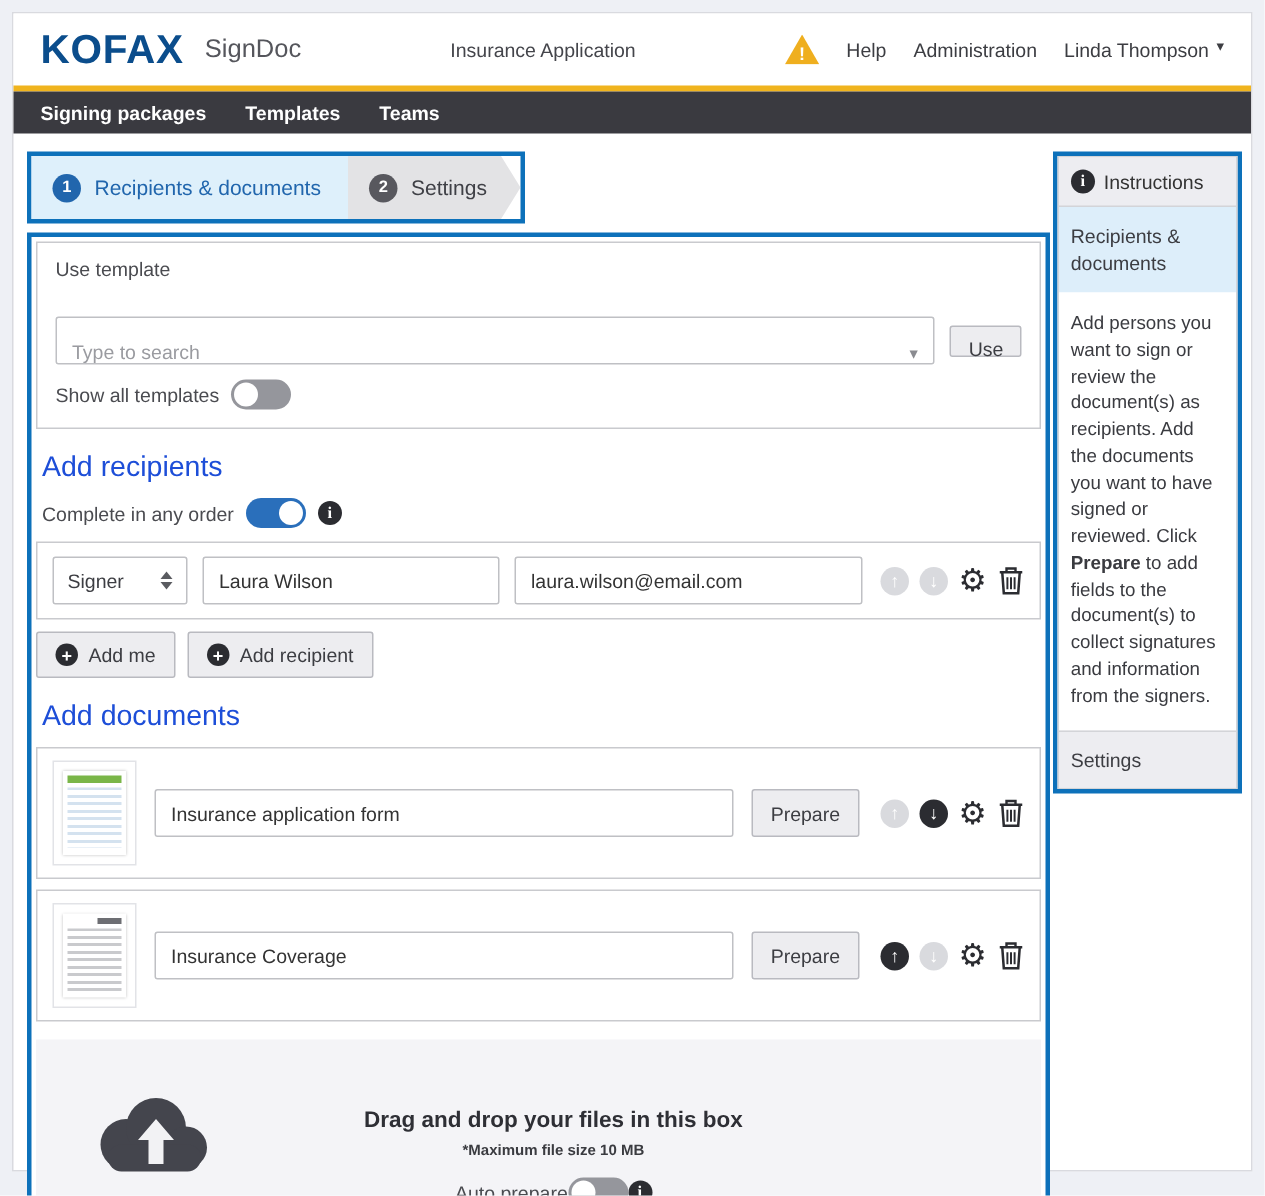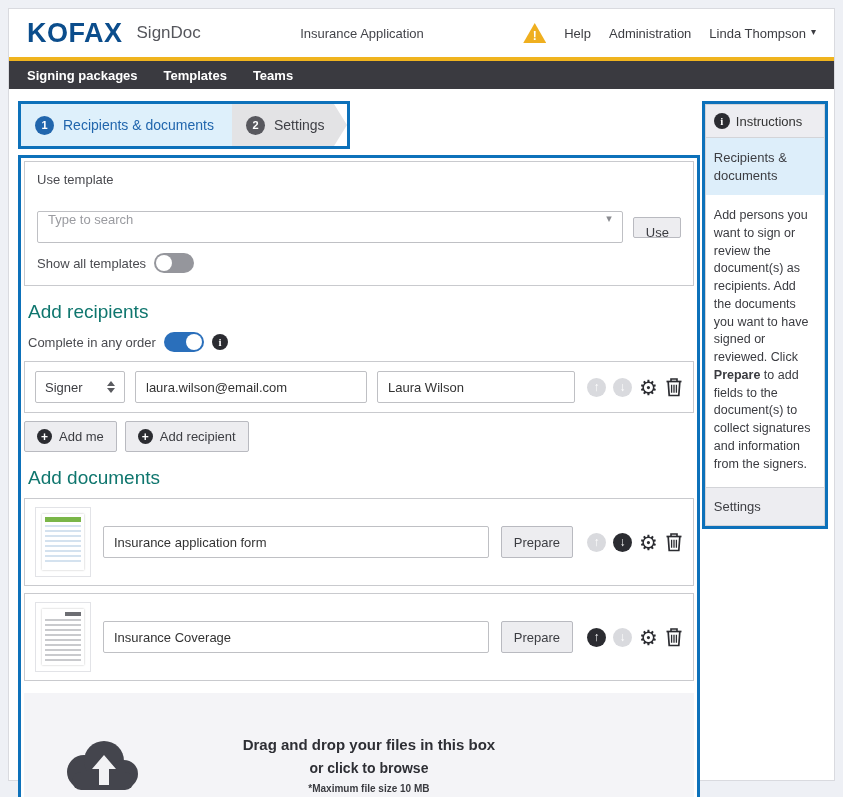--- a/index.html
+++ b/index.html
@@ -96,21 +96,21 @@
   .step-1 .step-num { background: #2166ad; }
   .step-2 .step-num { background: #58585e; }
   
   .form-box { background: #fff; padding: 3px; }
   .panel { border: 1px solid #c9cace; background: #fff; }
   .tpl-panel { padding: 10px 12px 12px; }
   .field-label { font-size: 13px; color: #4a4b50; margin-bottom: 24px; }
   .tpl-row { display: flex; gap: 10px; align-items: center; }
   .combo {
     flex: 1; height: 32px; border: 1px solid #bfc0c4; border-radius: 2px;
-    display: flex; align-items: flex-start; padding: 0 10px; background: #fff;
+    display: flex; align-items: flex-end; padding: 0 10px; background: #fff;
   }
   .combo input {
     border: none; outline: none; flex: 1; font-size: 13px;
     font-family: inherit; color: #333;
   }
   .combo input::placeholder { color: #9a9ba0; }
   .combo-caret { color: #8a8b90; font-size: 11px; }
   .btn {
     background: #ededf0; border: 1px solid #b9bac0; border-radius: 2px;
     color: #3c3d42; font-size: 13px; padding: 7px 12px; cursor: pointer;
@@ -121,21 +121,21 @@
   .toggle { width: 40px; height: 20px; border-radius: 10px; position: relative; cursor: pointer; flex: none; }
   .toggle .knob { width: 16px; height: 16px; border-radius: 50%; background: #fff; position: absolute; top: 2px; }
   .toggle.on { background: #2a6fbb; } .toggle.on .knob { right: 2px; }
   .toggle.off { background: #95969c; } .toggle.off .knob { left: 2px; }
   .info-dot {
     width: 16px; height: 16px; border-radius: 50%; background: #2b2c31;
     color: #fff; display: inline-flex; align-items: center; justify-content: center;
     font-size: 11px; font-weight: bold; font-family: "Liberation Serif", serif;
     flex: none;
   }
-  .section-heading { font-size: 19px; font-weight: 400; color: #0f766e; margin: 15px 4px 9px; }
+  .section-heading { font-size: 19px; font-weight: 400; color: #1d4ed8; margin: 15px 4px 9px; }
   
   .rec-row { display: flex; align-items: center; gap: 10px; padding: 9px 10px; margin-bottom: 8px; }
   .role-select {
     width: 90px; height: 32px; border: 1px solid #bfc0c4; border-radius: 2px;
     display: flex; align-items: center; justify-content: space-between;
     padding: 0 9px; font-size: 13px; color: #3c3d42; cursor: pointer; background:#fff; flex: none;
   }
   .spinner { display: inline-flex; flex-direction: column; gap: 2px; }
   .spinner i { display: block; width: 0; height: 0; border-left: 4px solid transparent; border-right: 4px solid transparent; }
   .spinner .up { border-bottom: 5px solid #5a5b60; }
@@ -279,22 +279,22 @@
           <span class="info-dot">i</span>
         </div>
         <div class="panel rec-row">
           <div class="role-select">
             <span>Signer</span>
             <span class="spinner">
                 <i class="up"></i>
                 <i class="dn"></i>
               </span>
           </div>
+          <input class="text-input name-input" value="Laura Wilson" style="">
           <input class="text-input email-input" value="laura.wilson@email.com" style="">
-          <input class="text-input name-input" value="Laura Wilson" style="">
           <div class="row-icons">
             <span class="circ disabled">↑</span>
             <span class="circ disabled">↓</span>
             <span class="gear">⚙</span>
             <span class="trash">
               <svg width="18" height="20" viewBox="0 0 18 20">
                 <path d="M1.5 4.5h15" stroke="#2b2c31" stroke-width="1.7" fill="none"></path>
                 <path d="M6 4V2h6v2" stroke="#2b2c31" stroke-width="1.6" fill="none"></path>
                 <path d="M3.2 5l1 13.5h9.6l1-13.5" stroke="#2b2c31" stroke-width="1.7" fill="none"></path>
                 <path d="M6.6 7.8v8 M9 7.8v8 M11.4 7.8v8" stroke="#2b2c31" stroke-width="1.3" fill="none"></path>
@@ -370,21 +370,20 @@
                 <circle cx="26" cy="40" r="17" fill="#44454d"></circle>
                 <circle cx="46" cy="29" r="20" fill="#44454d"></circle>
                 <circle cx="66" cy="42" r="14" fill="#44454d"></circle>
                 <rect x="14" y="40" width="62" height="18" rx="9" fill="#44454d"></rect>
                 <path d="M46 23 L58 37 H51 V53 H41 V37 H34 Z" fill="#f2f2f4"></path>
               </svg>
             </span>
           </div>
           <div class="dz-texts">
             <div class="dz-line1">Drag and drop your files in this box</div>
-            <div class="dz-line2">or click to browse</div>
             <div class="dz-line3">*Maximum file size 10 MB</div>
             <div class="dz-auto">
               <span class="dz-auto-label">Auto prepare</span>
               <span class="toggle off">
                   <span class="knob"></span>
                 </span>
               <span class="info-dot">i</span>
             </div>
           </div>
         </div>

